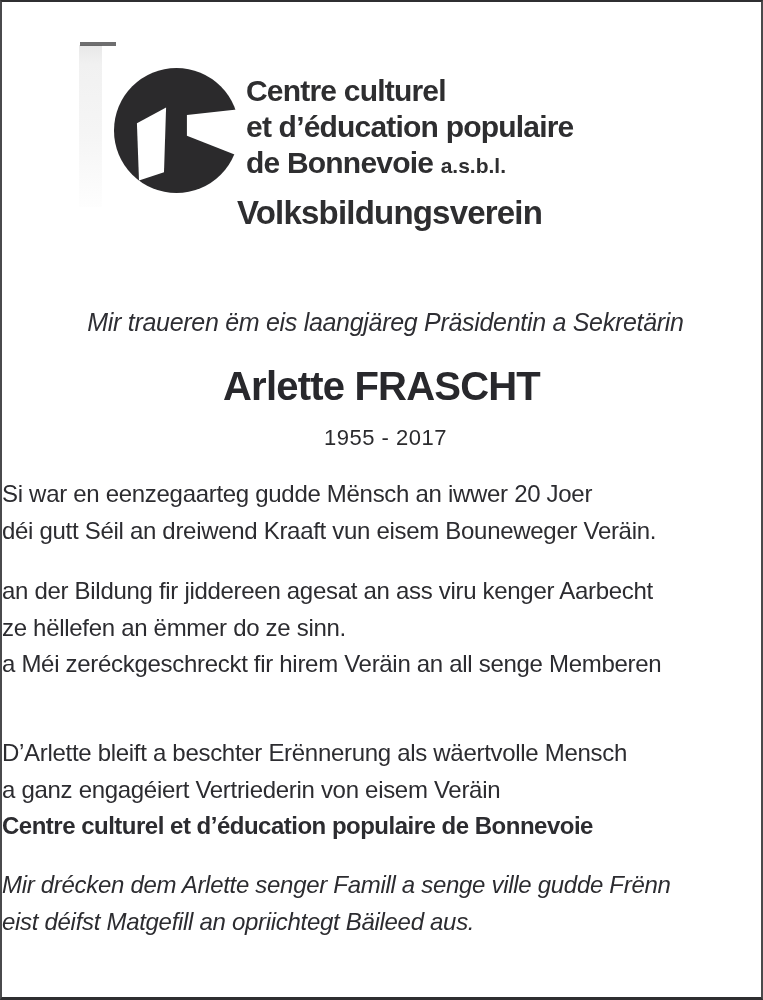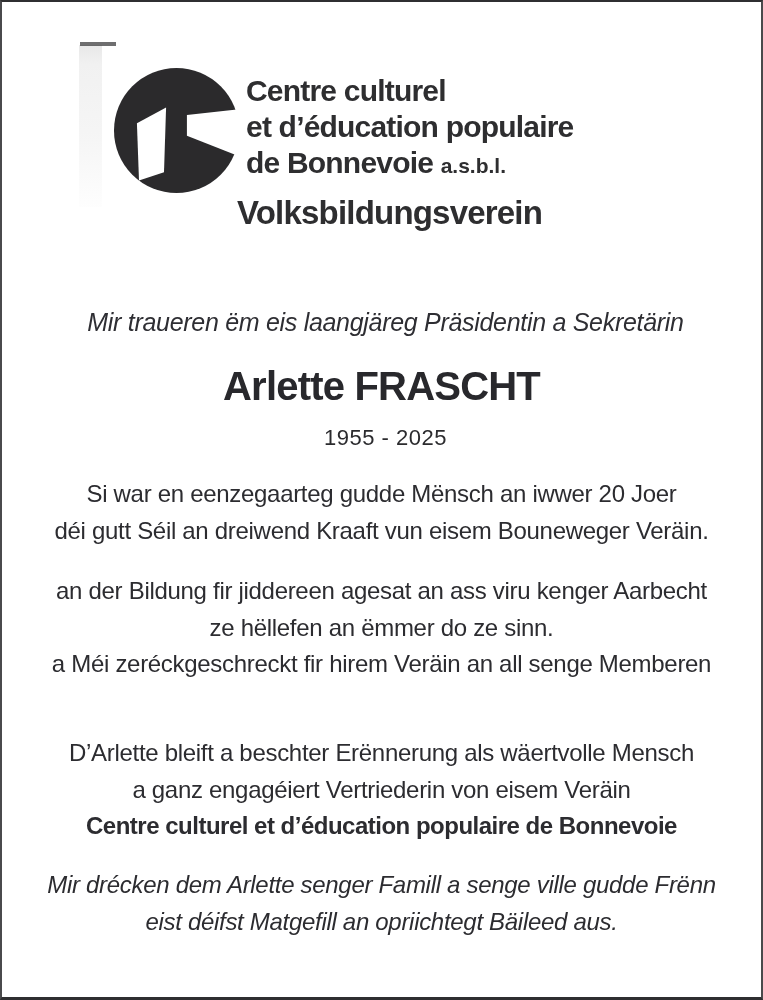--- a/index.html
+++ b/index.html
@@ -36,21 +36,21 @@
   }
   .asbl{font-size:21px;font-weight:bold;letter-spacing:0;}
   .org-subtitle{
     font-weight:bold;font-size:33px;letter-spacing:-0.8px;
     margin-top:11px;margin-left:-9px;
   }
   .center-line{position:absolute;left:0;right:0;text-align:center;white-space:nowrap;margin-left:8px;}
   .intro{top:306px;font-style:italic;font-size:25px;letter-spacing:-0.3px;color:#2e2e33;}
   .name{top:362px;font-size:40px;font-weight:bold;letter-spacing:-0.8px;margin:0;color:#28282c;}
   .years{top:423px;font-size:22px;letter-spacing:0.5px;}
-  .para{position:absolute;left:0;right:0;text-align:center;font-size:24px;line-height:36.5px;letter-spacing:-0.3px;color:#2c2c30;}
+  .para{position:absolute;left:0;right:0;font-size:24px;line-height:36.5px;letter-spacing:-0.3px;color:#2c2c30;}
   .para .line{white-space:nowrap;}
   #para-1{top:474px;}
   #para-2{top:571px;}
   #para-3{top:733px;}
   #para-4{top:865px;font-style:italic;}
   .bold-line{font-weight:bold;letter-spacing:-0.5px;}
 </style>
 </head>
 <body>
 
@@ -75,21 +75,21 @@
         <span class="asbl">a.s.b.l.</span>
       </div>
       <div class="org-subtitle">Volksbildungsverein</div>
     </div>
   </header>
 
   <div class="center-line intro">Mir traueren ëm eis laangjäreg Präsidentin a Sekretärin</div>
 
   <h1 class="center-line name">Arlette FRASCHT</h1>
 
-  <div class="center-line years">1955 - 2025</div>
+  <div class="center-line years">1955 - 2017</div>
 
   <div class="para" id="para-1">
     <div class="line">Si war en eenzegaarteg gudde Mënsch an iwwer 20 Joer</div>
     <div class="line">déi gutt Séil an dreiwend Kraaft vun eisem Bouneweger Veräin.</div>
   </div>
 
   <div class="para" id="para-2">
     <div class="line">an der Bildung fir jiddereen agesat an ass viru kenger Aarbecht</div>
     <div class="line">ze hëllefen an ëmmer do ze sinn.</div>
     <div class="line">a Méi zeréckgeschreckt fir hirem Veräin an all senge Memberen</div>

